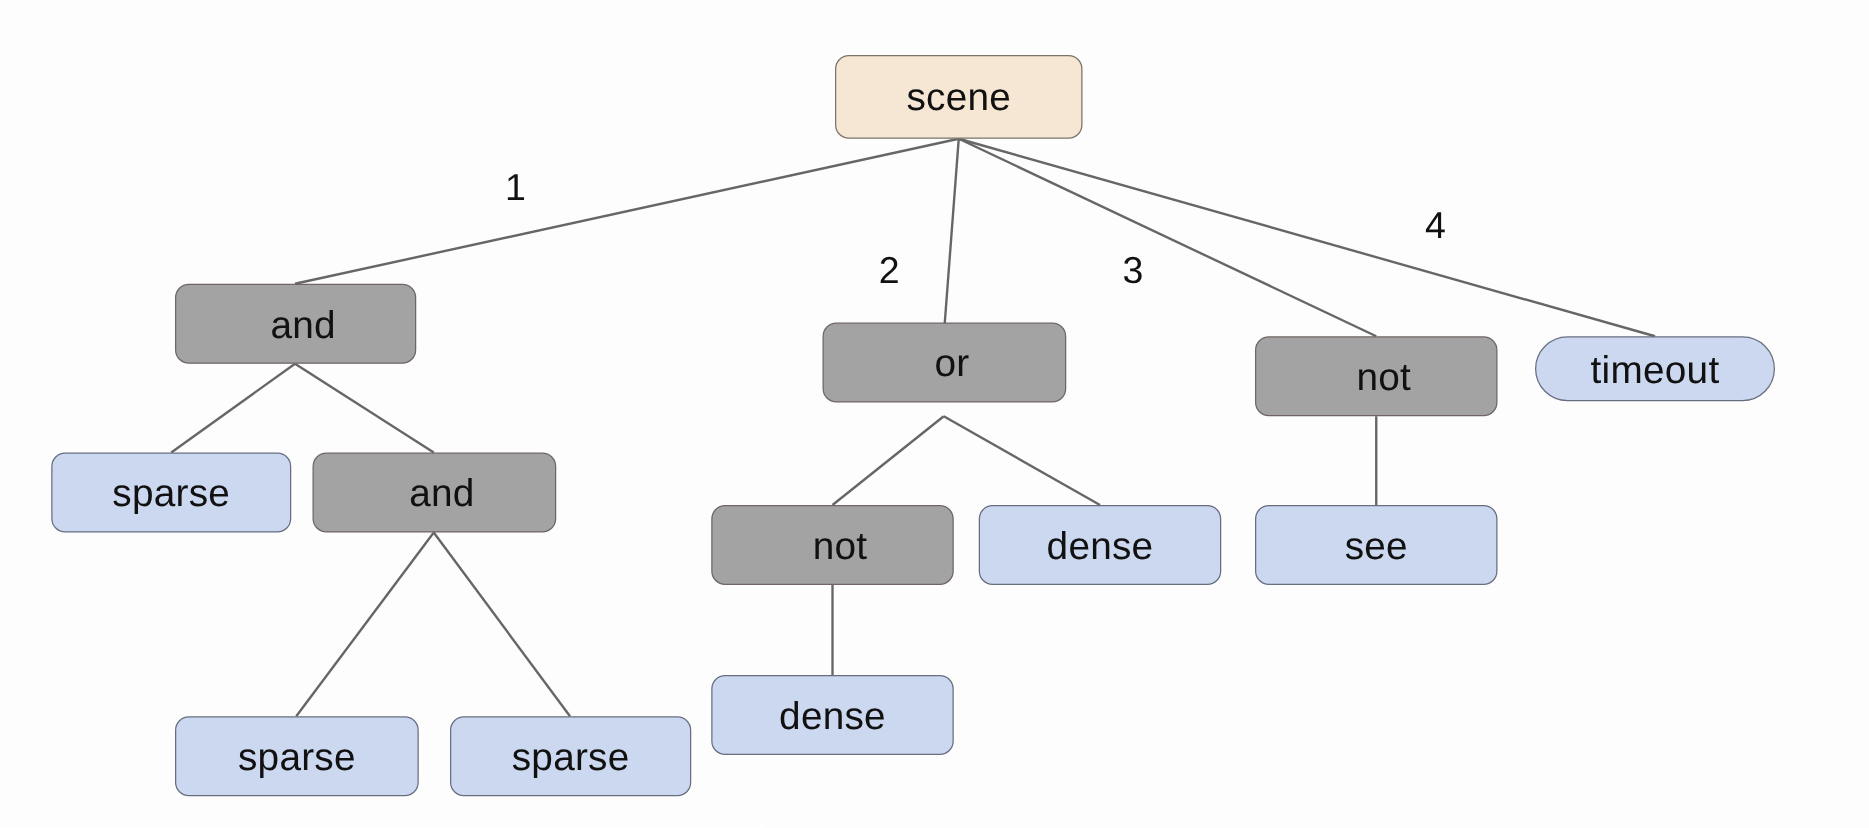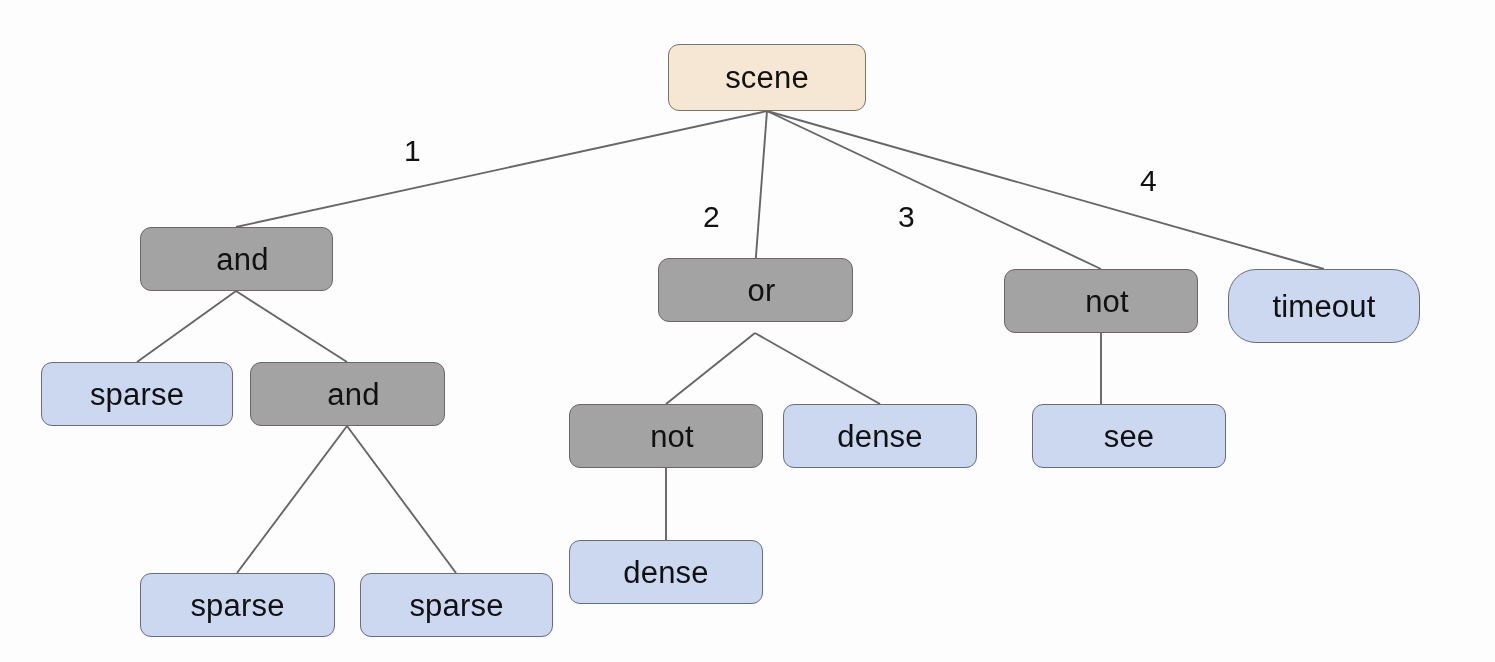--- a/index.html
+++ b/index.html
@@ -76,36 +76,36 @@
       </div>
       <div class="node op" style="left: 140px; top: 227px; width: 193px; height: 64px;">
         <span>and</span>
       </div>
       <div class="node op" style="left: 658px; top: 258px; width: 195px; height: 64px;">
         <span>or</span>
       </div>
       <div class="node op" style="left: 1004px; top: 269px; width: 194px; height: 64px;">
         <span>not</span>
       </div>
-      <div class="node leaf" style="left: 1228px; top: 269px; width: 192px; height: 74px; border-radius: 28px;">
+      <div class="node leaf" style="left: 1228px; top: 269px; width: 192px; height: 52px; border-radius: 28px;">
         <span>timeout</span>
       </div>
       <div class="node leaf" style="left: 41px; top: 362px; width: 192px; height: 64px;">
         <span>sparse</span>
       </div>
       <div class="node op" style="left: 250px; top: 362px; width: 195px; height: 64px;">
         <span>and</span>
       </div>
       <div class="node op" style="left: 569px; top: 404px; width: 194px; height: 64px;">
         <span>not</span>
       </div>
       <div class="node leaf" style="left: 783px; top: 404px; width: 194px; height: 64px;">
         <span>dense</span>
       </div>
-      <div class="node leaf" style="left: 1004px; top: 404px; width: 194px; height: 64px; margin-left: 28px;">
+      <div class="node leaf" style="left: 1004px; top: 404px; width: 194px; height: 64px;">
         <span>see</span>
       </div>
       <div class="node leaf" style="left: 569px; top: 540px; width: 194px; height: 64px;">
         <span>dense</span>
       </div>
       <div class="node leaf" style="left: 140px; top: 573px; width: 195px; height: 64px;">
         <span>sparse</span>
       </div>
       <div class="node leaf" style="left: 360px; top: 573px; width: 193px; height: 64px;">
         <span>sparse</span>

